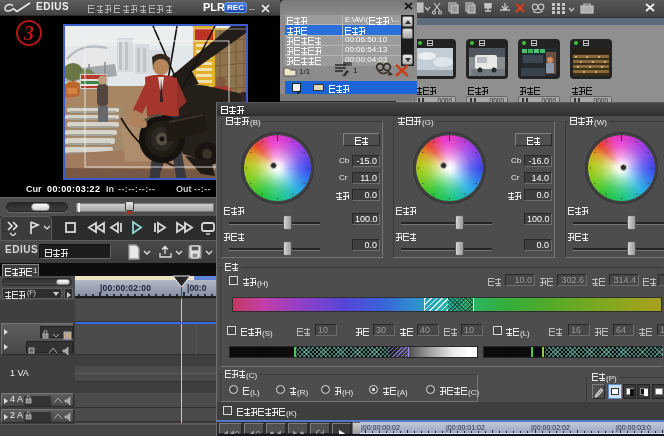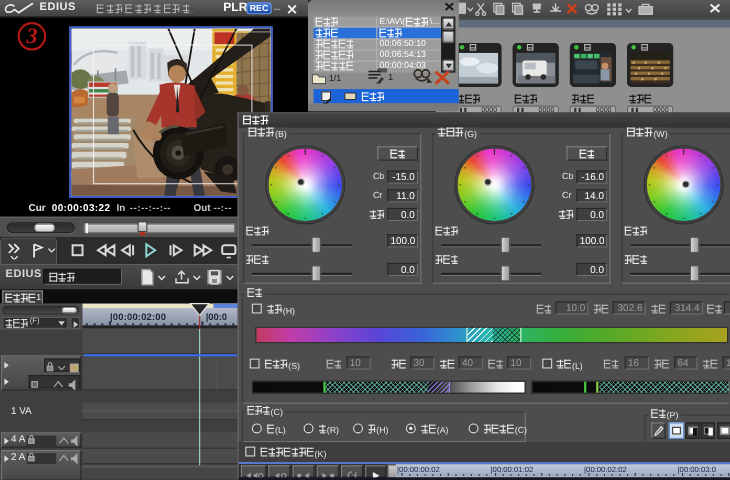--- a/index.html
+++ b/index.html
@@ -363,21 +363,21 @@
     <svg class="abs" style="left:22px;top:1px;" width="49" height="11" viewBox="0 0 49 11">
           <rect x="0" y="1" width="27" height="10" fill="#333"></rect>
           <g stroke="#aaa" fill="none" stroke-width="1">
             <rect x="2" y="4" width="5" height="4" fill="#888"></rect>
             <path d="M3 4 v-1.5 a1.5 1.5 0 0 1 3 0 v1.5"></path>
             <path d="M30 8 L34 3 L38 8"></path>
             <path d="M41 5 h2 l3 -3 v8 l-3 -3 h-2 Z" fill="#aaa"></path>
           </g>
         </svg>
   </div>
-  <div class="abs" style="left:1px;top:169px;width:73px;height:28px;background:linear-gradient(#5e5e5e,#474747);border:1px solid;border-color:#777 #2a2a2a #2a2a2a #777;">
+  <div class="abs" style="left:1px;top:169px;width:73px;height:14px;background:linear-gradient(#5e5e5e,#474747);border:1px solid;border-color:#777 #2a2a2a #2a2a2a #777;">
     <span class="abs" style="left:2px;top:4px;width:0;height:0;border-top:3px solid transparent;border-bottom:3px solid transparent;border-left:4px solid #ddd;"></span>
     <span class="abs" style="left:8px;top:1px;color:#eee;font-size:9px;">2 A</span>
     <svg class="abs" style="left:22px;top:1px;" width="49" height="11" viewBox="0 0 49 11">
           <rect x="0" y="1" width="27" height="10" fill="#333"></rect>
           <g stroke="#aaa" fill="none" stroke-width="1">
             <rect x="2" y="4" width="5" height="4" fill="#888"></rect>
             <path d="M3 4 v-1.5 a1.5 1.5 0 0 1 3 0 v1.5"></path>
             <path d="M30 8 L34 3 L38 8"></path>
             <path d="M41 5 h2 l3 -3 v8 l-3 -3 h-2 Z" fill="#aaa"></path>
           </g>

